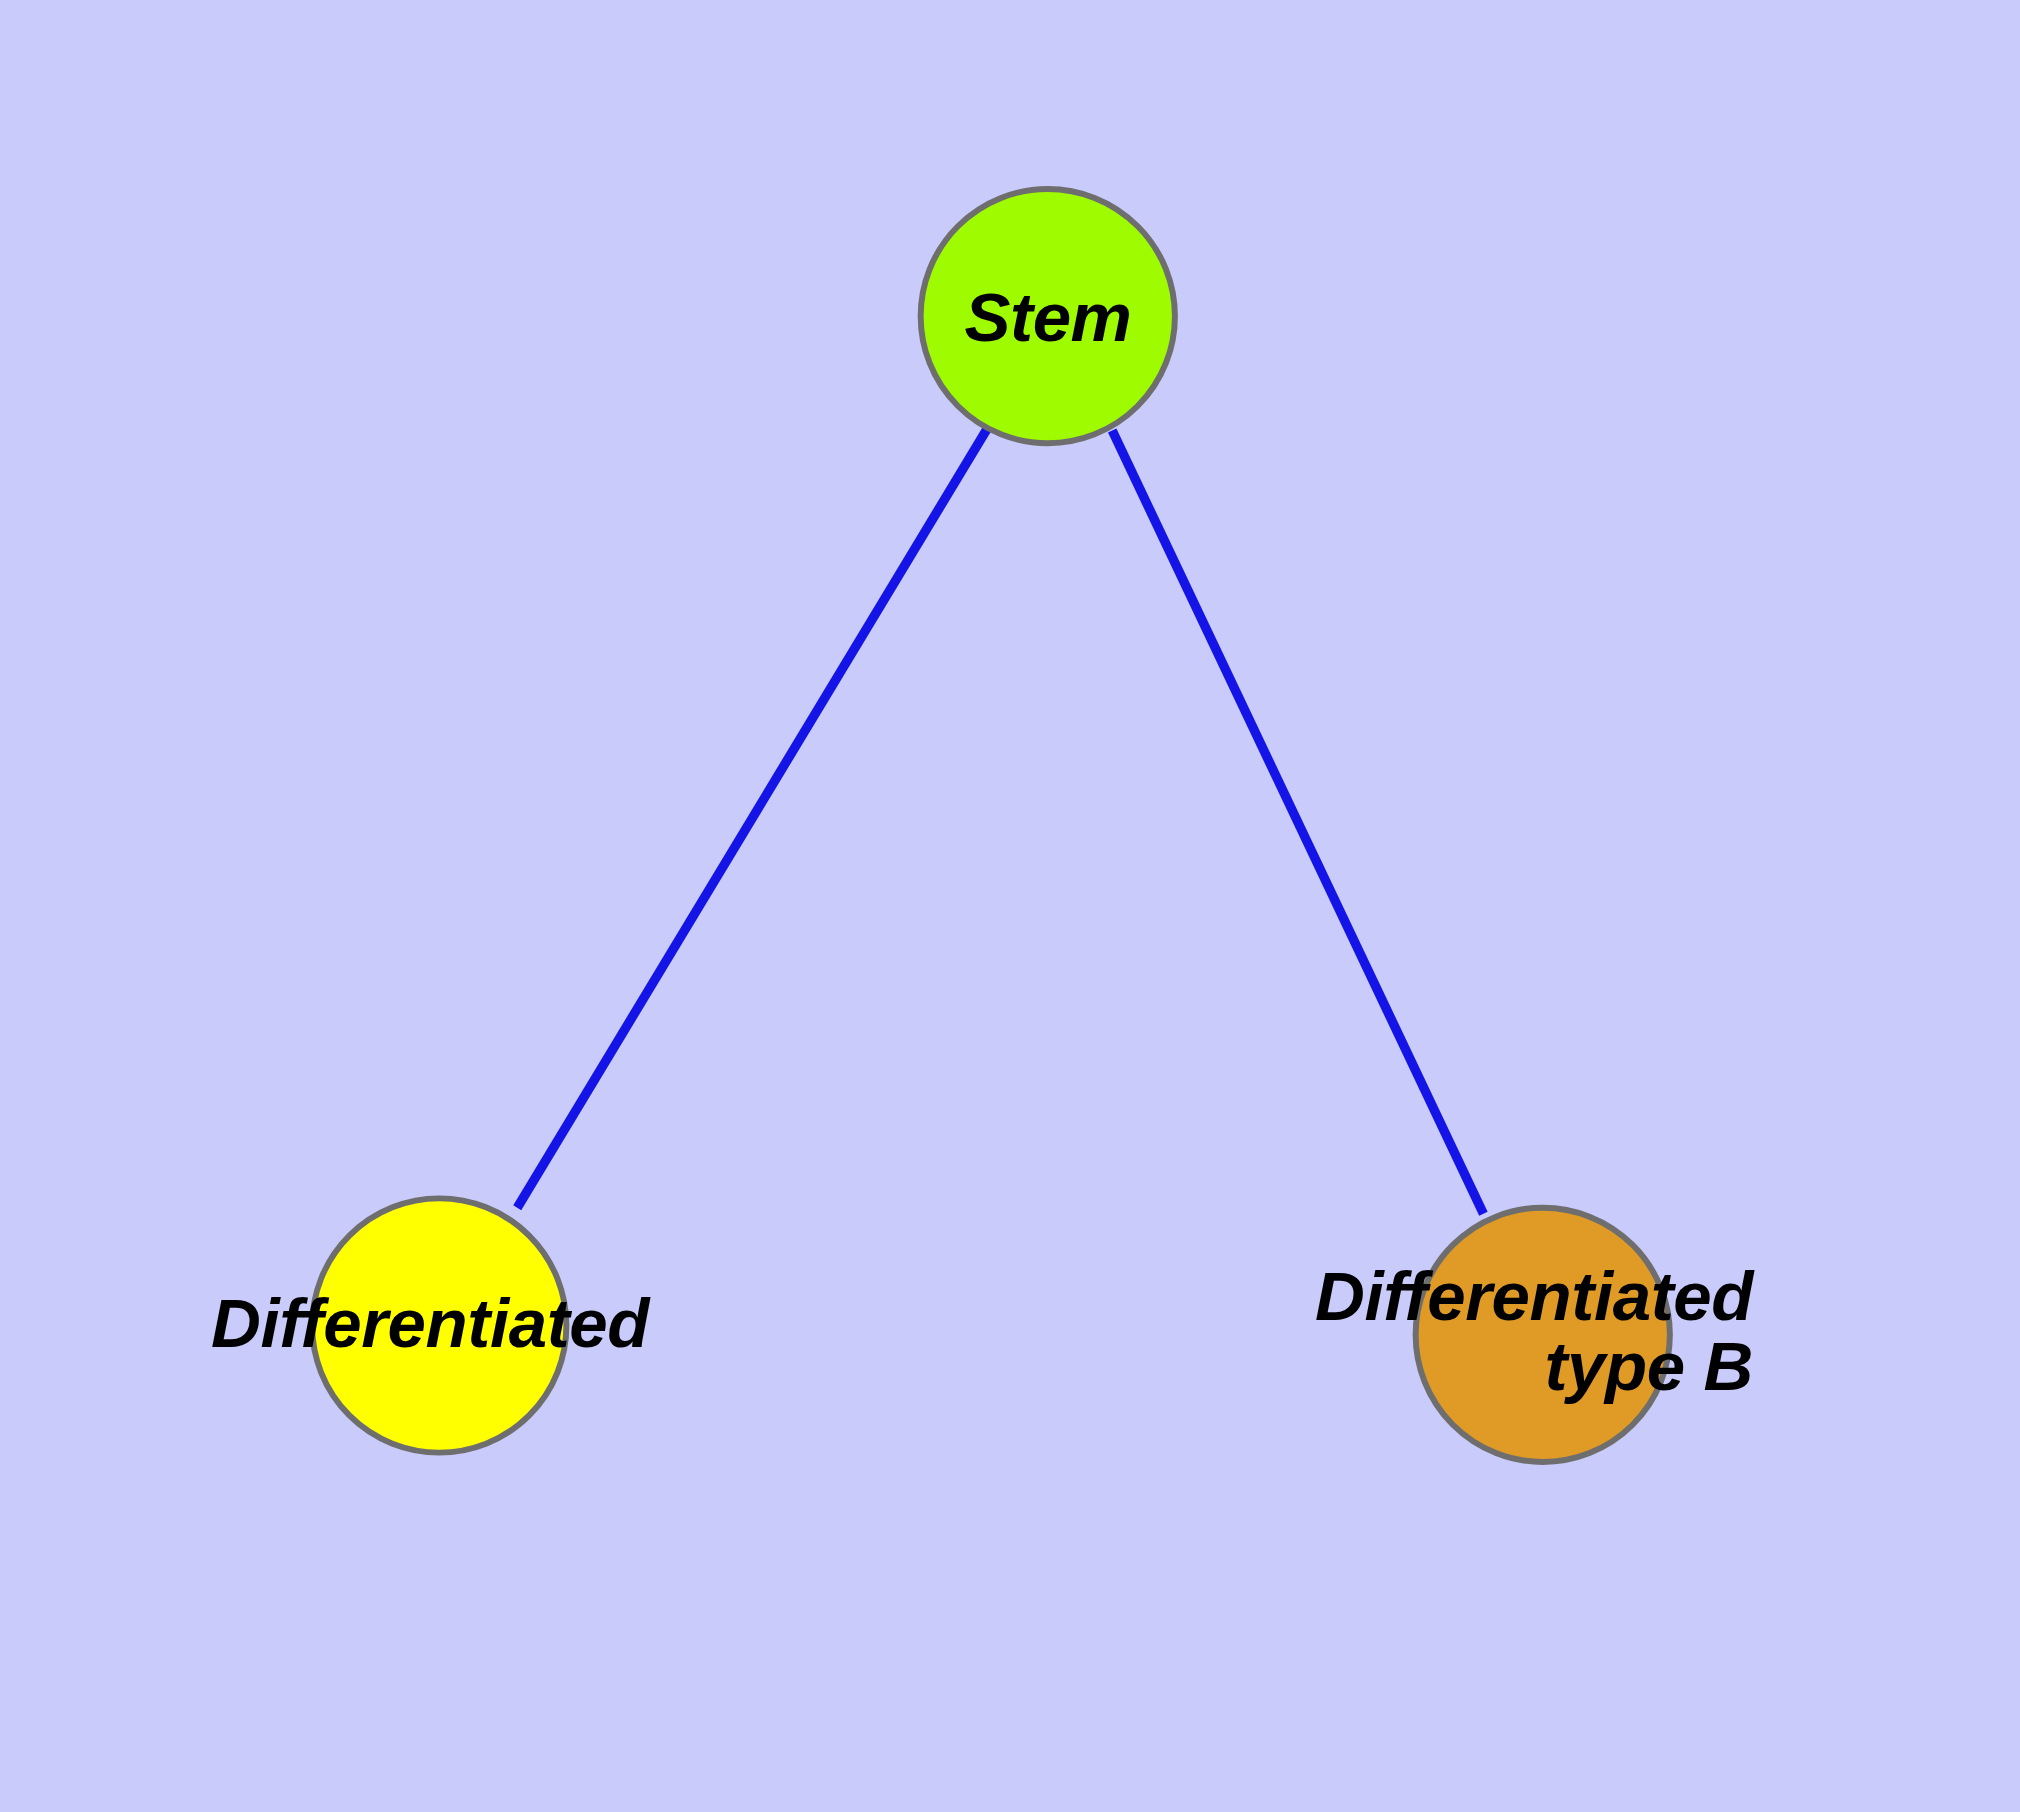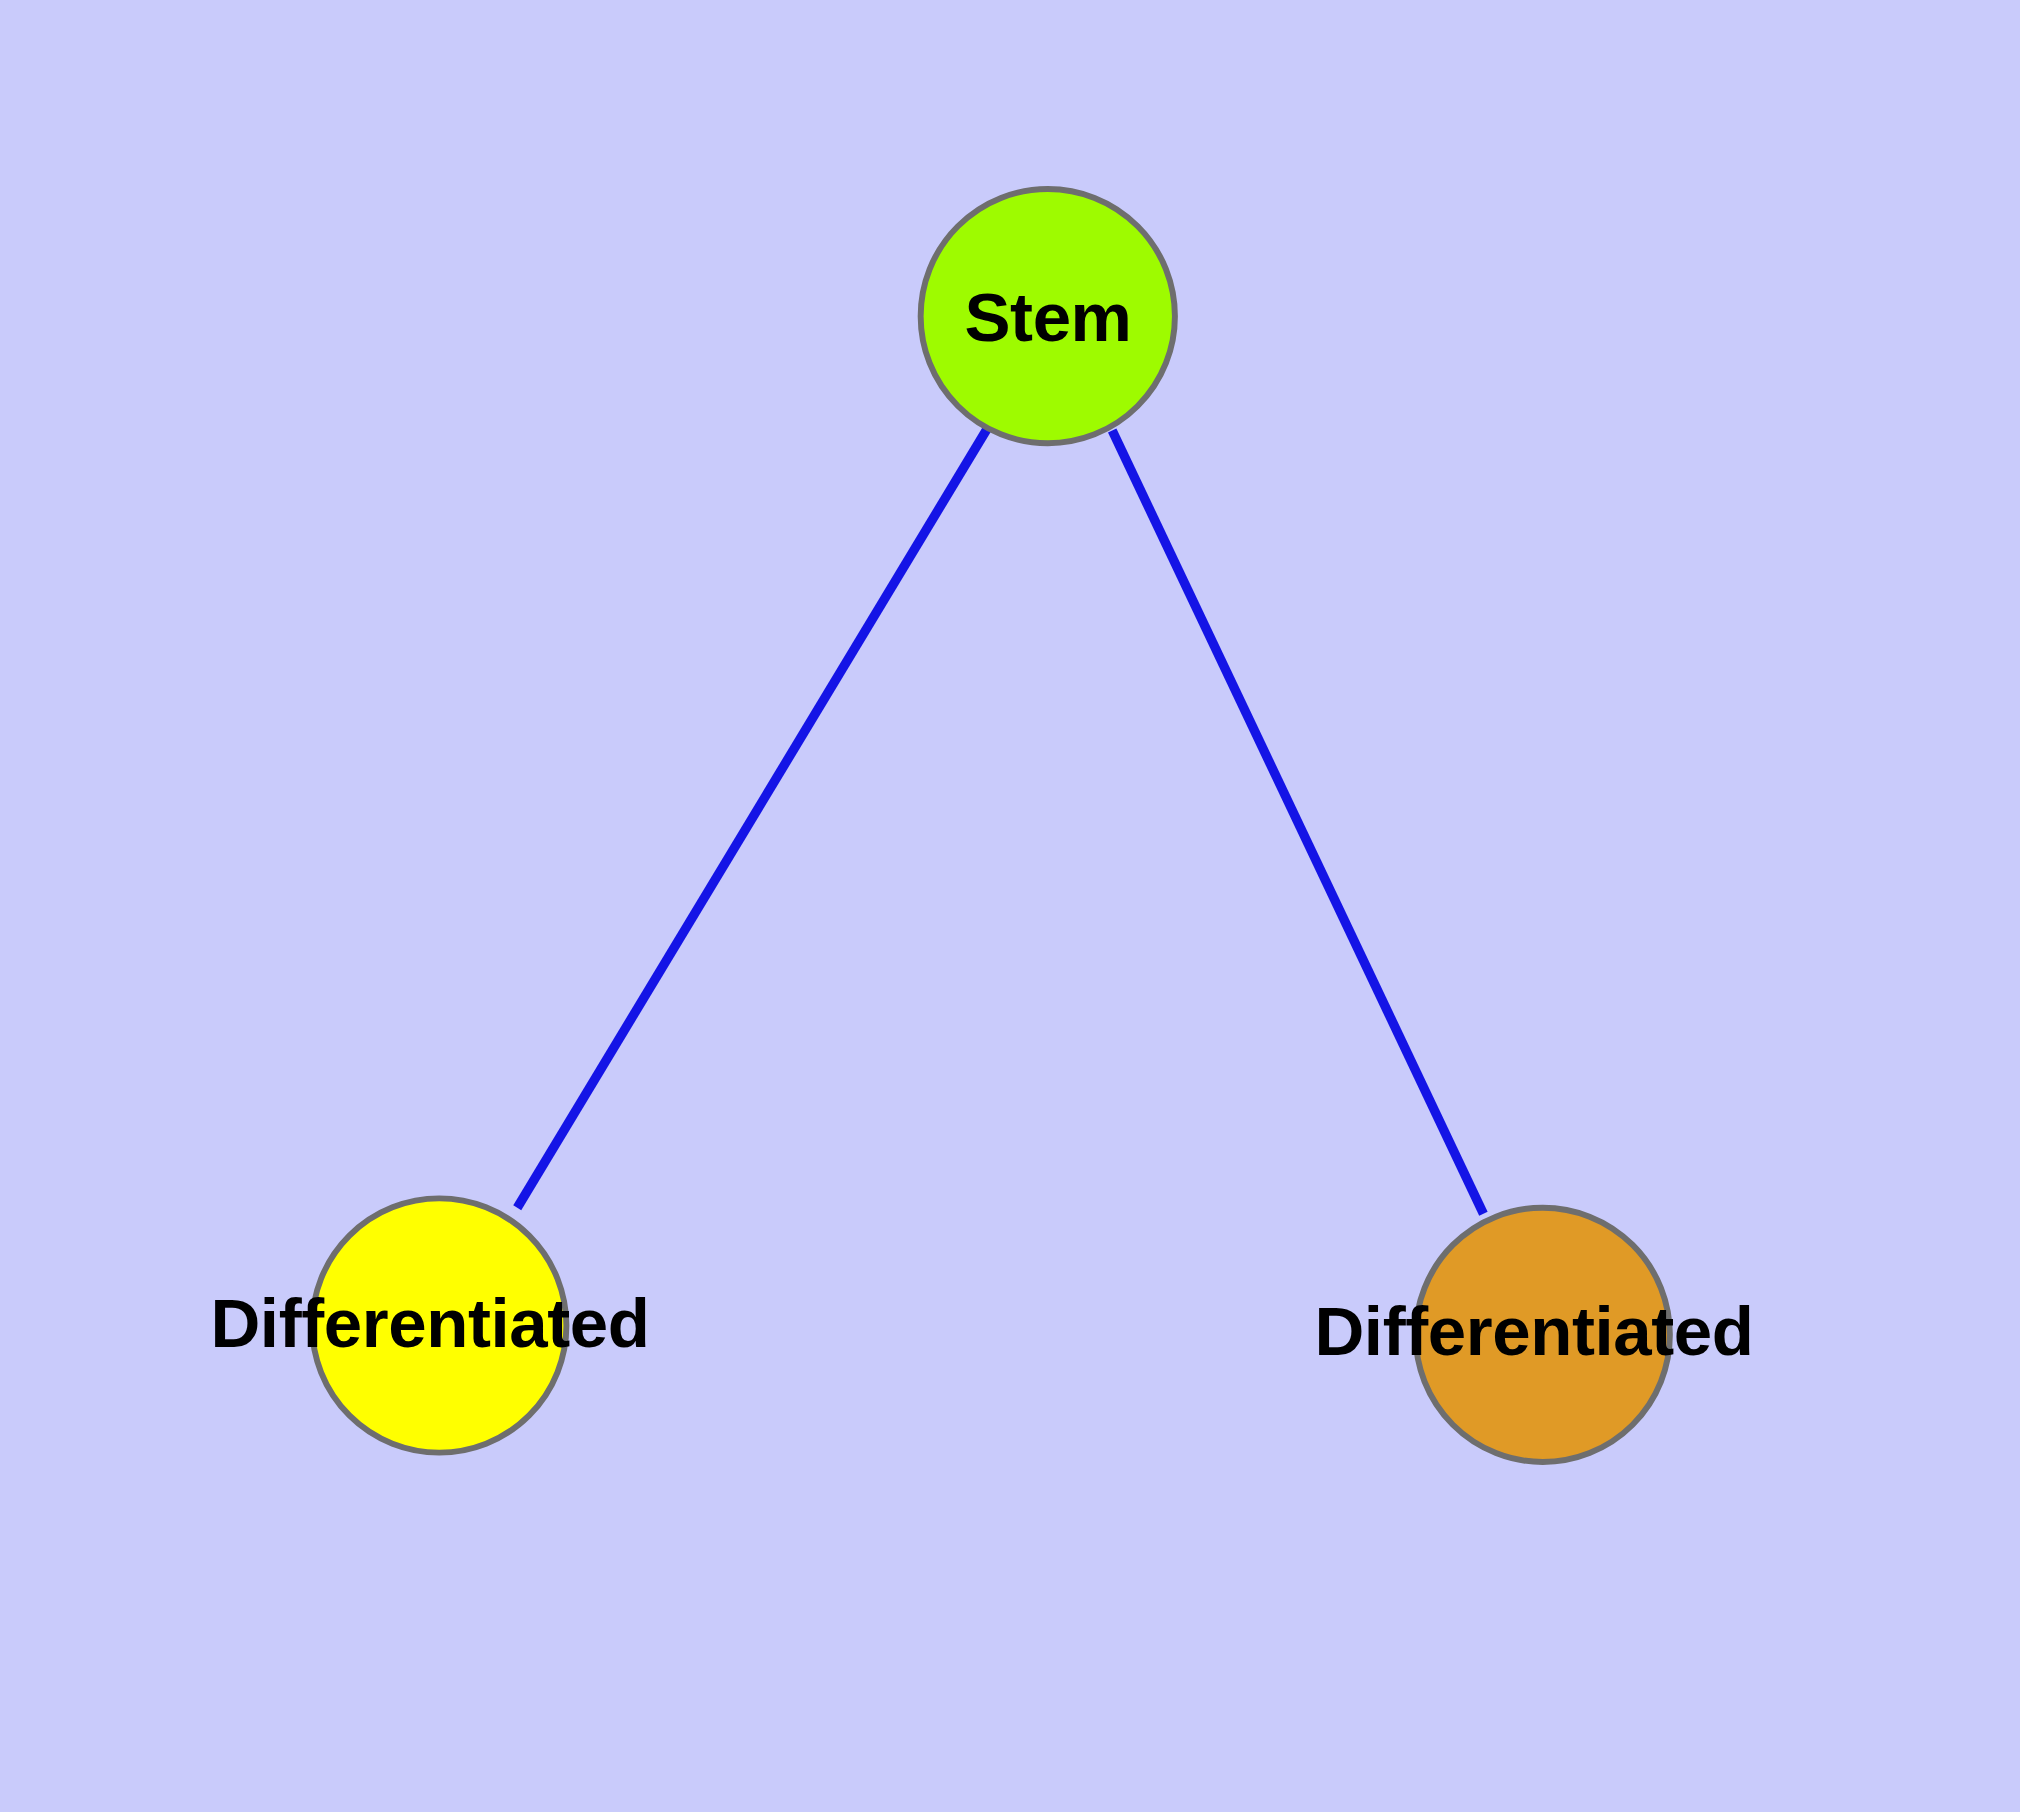--- a/index.html
+++ b/index.html
@@ -31,20 +31,21 @@
     position: absolute;
     color: #000000;
     font-weight: bold;
     font-size: 69px;
     line-height: 1.02;
     text-align: right;
     white-space: pre;
     letter-spacing: -0.4px;
     pointer-events: none;
     transform: translate(-50%, -50%);
+    font-style: italic;
   }
   .node-label.root-label {
     font-size: 69px;
   }
   .node-label.leaf-label {
     font-size: 69px;
     margin-left: 8px;
   }
 </style>
 </head>
@@ -65,16 +66,16 @@
       <circle cx="1236" cy="373" r="150" fill="#9efb00" stroke="#6e6e6e" stroke-width="7"></circle>
       <circle cx="518" cy="1564" r="150" fill="#ffff00" stroke="#6e6e6e" stroke-width="7"></circle>
       <circle cx="1820" cy="1575" r="150" fill="#e09a26" stroke="#6e6e6e" stroke-width="7"></circle>
     </g>
   </svg>
 
   <div class="node-label root-label" style="left:1048px; top:318px;">Stem</div>
 
   <div class="node-label leaf-label" style="left:422px; top:1324px;"><span>Differentiated</span><br></div>
 
-  <div class="node-label leaf-label" style="left:1526px; top:1332px;"><span>Differentiated</span><br></div>
+  <div class="node-label leaf-label" style="left:1526px; top:1332px;"><span>Differentiated</span><br><span>type B</span></div>
 
 </div>
 
 
 </body></html>

